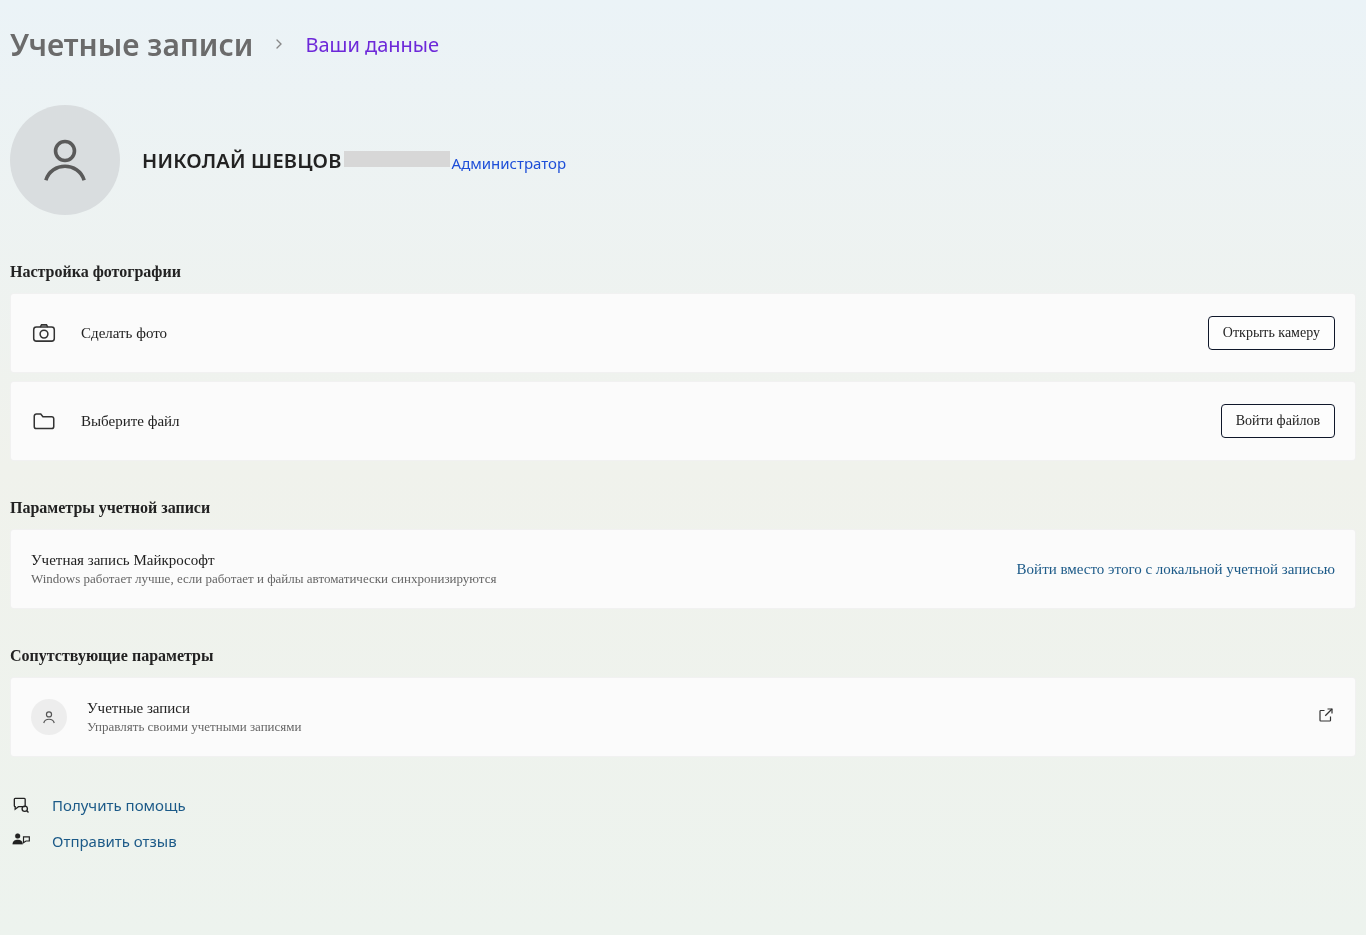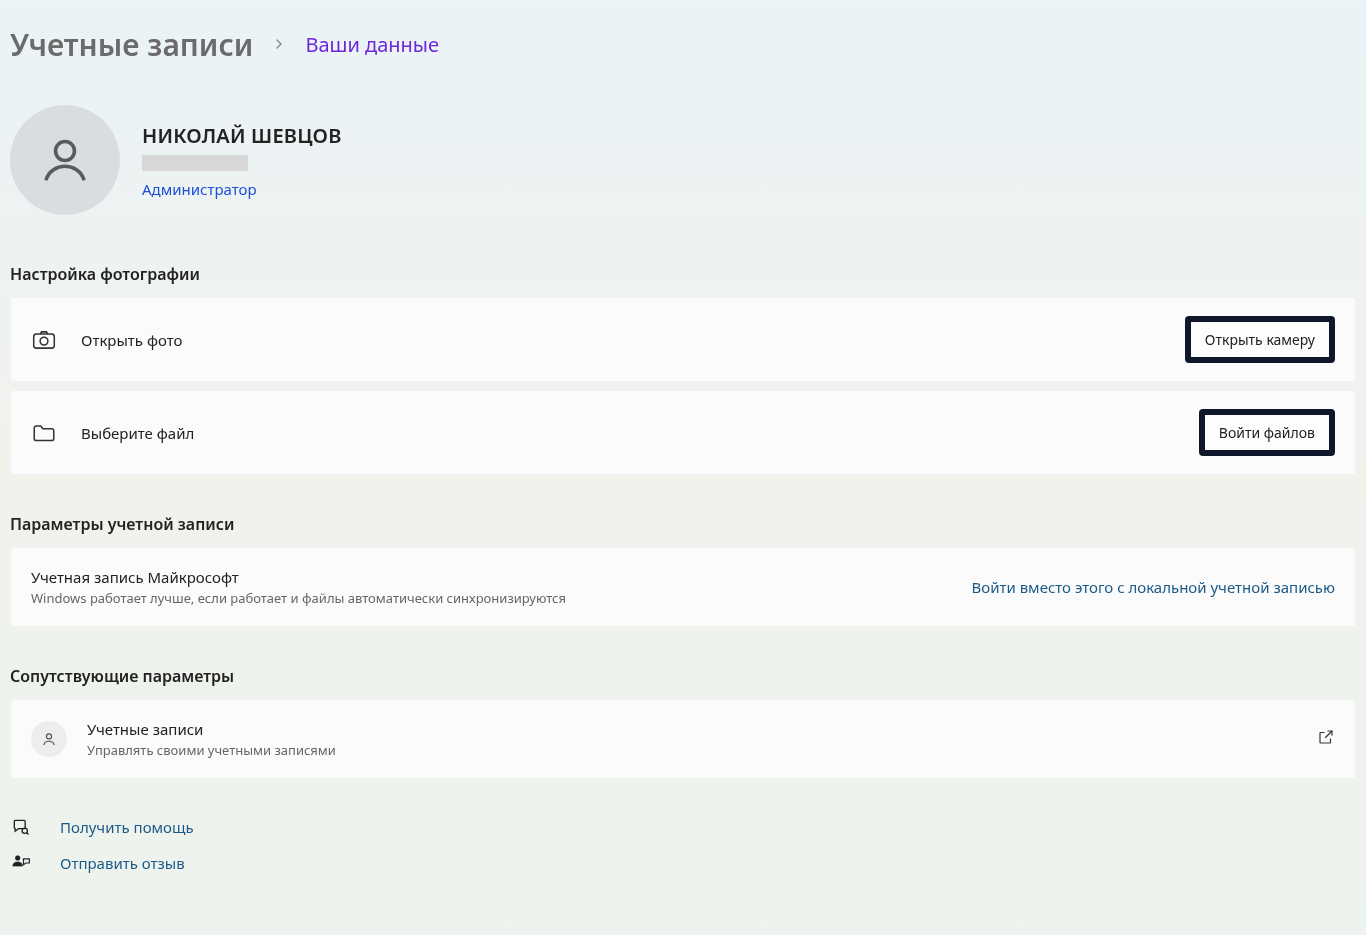--- a/index.html
+++ b/index.html
@@ -44,27 +44,27 @@
     .avatar {
       width: 110px;
       height: 110px;
       border-radius: 50%;
       background: #d9dddf;
       display: flex;
       align-items: center;
       justify-content: center;
     }
     .avatar svg { width: 54px; height: 54px; }
-    .profile-info { display: flex; flex-direction: column; gap: 2px; justify-content: space-between; }
+    .profile-info { display: flex; gap: 2px; justify-content: space-between; }
     .profile-name { font-size: 20px; font-weight: 600; color: #222; letter-spacing: 0.2px; }
     .profile-email-redacted {
       width: 106px; height: 16px; background: #d7d7d7; margin-top: 4px;
     }
     .profile-role { font-size: 15px; color: #1d4ed8; margin-top: 6px; }
-    .section { margin-bottom: 38px; }
+    .section { margin-bottom: 38px; font-family: Liberation Serif, serif; }
     .section-title {
       font-size: 16px;
       font-weight: 600;
       color: #222;
       margin-bottom: 12px;
     }
     .card {
       background: #fbfbfb;
       border: 1px solid rgba(0,0,0,0.04);
       border-radius: 4px;
@@ -82,21 +82,21 @@
       align-items: center;
       justify-content: center;
       flex-shrink: 0;
     }
     .card-body { flex: 1; }
     .card-title { font-size: 15px; color: #222; }
     .card-subtitle { font-size: 13px; color: #666; margin-top: 2px; }
     .card-action { flex-shrink: 0; }
     .btn {
       background: #fdfdfd;
-      border: 6px solid #0f172a;
+      border: 1px solid #0f172a;
       border-radius: 4px;
       padding: 8px 14px;
       font-size: 14px;
       color: #222;
       cursor: pointer;
       font-family: inherit;
     }
     .link-action {
       font-size: 15px;
       color: #1c5a88;
@@ -106,21 +106,21 @@
       width: 36px; height: 36px; border-radius: 50%;
       background: #ededed;
       display: flex; align-items: center; justify-content: center;
       margin-right: 20px;
       flex-shrink: 0;
     }
     .related-icon-wrap svg { width: 18px; height: 18px; }
     .external-icon svg { width: 18px; height: 18px; }
     .footer-links { margin-top: 30px; display: flex; flex-direction: column; gap: 16px; }
     .footer-link {
-      display: flex; align-items: center; gap: 28px;
+      display: flex; align-items: center; gap: 20px;
       font-size: 15px; color: #1c5a88; cursor: pointer;
     }
     .footer-link .fl-icon {
       width: 22px; display: flex; align-items: center; justify-content: center;
       color: #222;
     }
     .footer-link .fl-icon svg { width: 20px; height: 20px; }
     .card.clickable { cursor: pointer; }
   </style>
 </head>
@@ -156,21 +156,21 @@
 
     <div class="card">
       <div class="card-icon">
         <svg viewBox="0 0 24 24" fill="none" stroke="#333" stroke-width="1.4">
           <rect x="2.5" y="6.5" width="19" height="13" rx="2.5"></rect>
           <circle cx="12" cy="13" r="3.6"></circle>
           <path d="M8.5 6.5l1.2-2h4.6l1.2 2"></path>
         </svg>
       </div>
       <div class="card-body">
-        <div class="card-title">Открыть фото</div>
+        <div class="card-title">Сделать фото</div>
       </div>
       <div class="card-action">
         <button class="btn">Открыть камеру</button>
       </div>
     </div>
 
     <div class="card">
       <div class="card-icon">
         <svg viewBox="0 0 24 24" fill="none" stroke="#333" stroke-width="1.4">
           <path d="M3 7.5c0-1.1.9-2 2-2h4l2 2.5h8c1.1 0 2 .9 2 2V17c0 1.1-.9 2-2 2H5c-1.1 0-2-.9-2-2V7.5z"></path>

